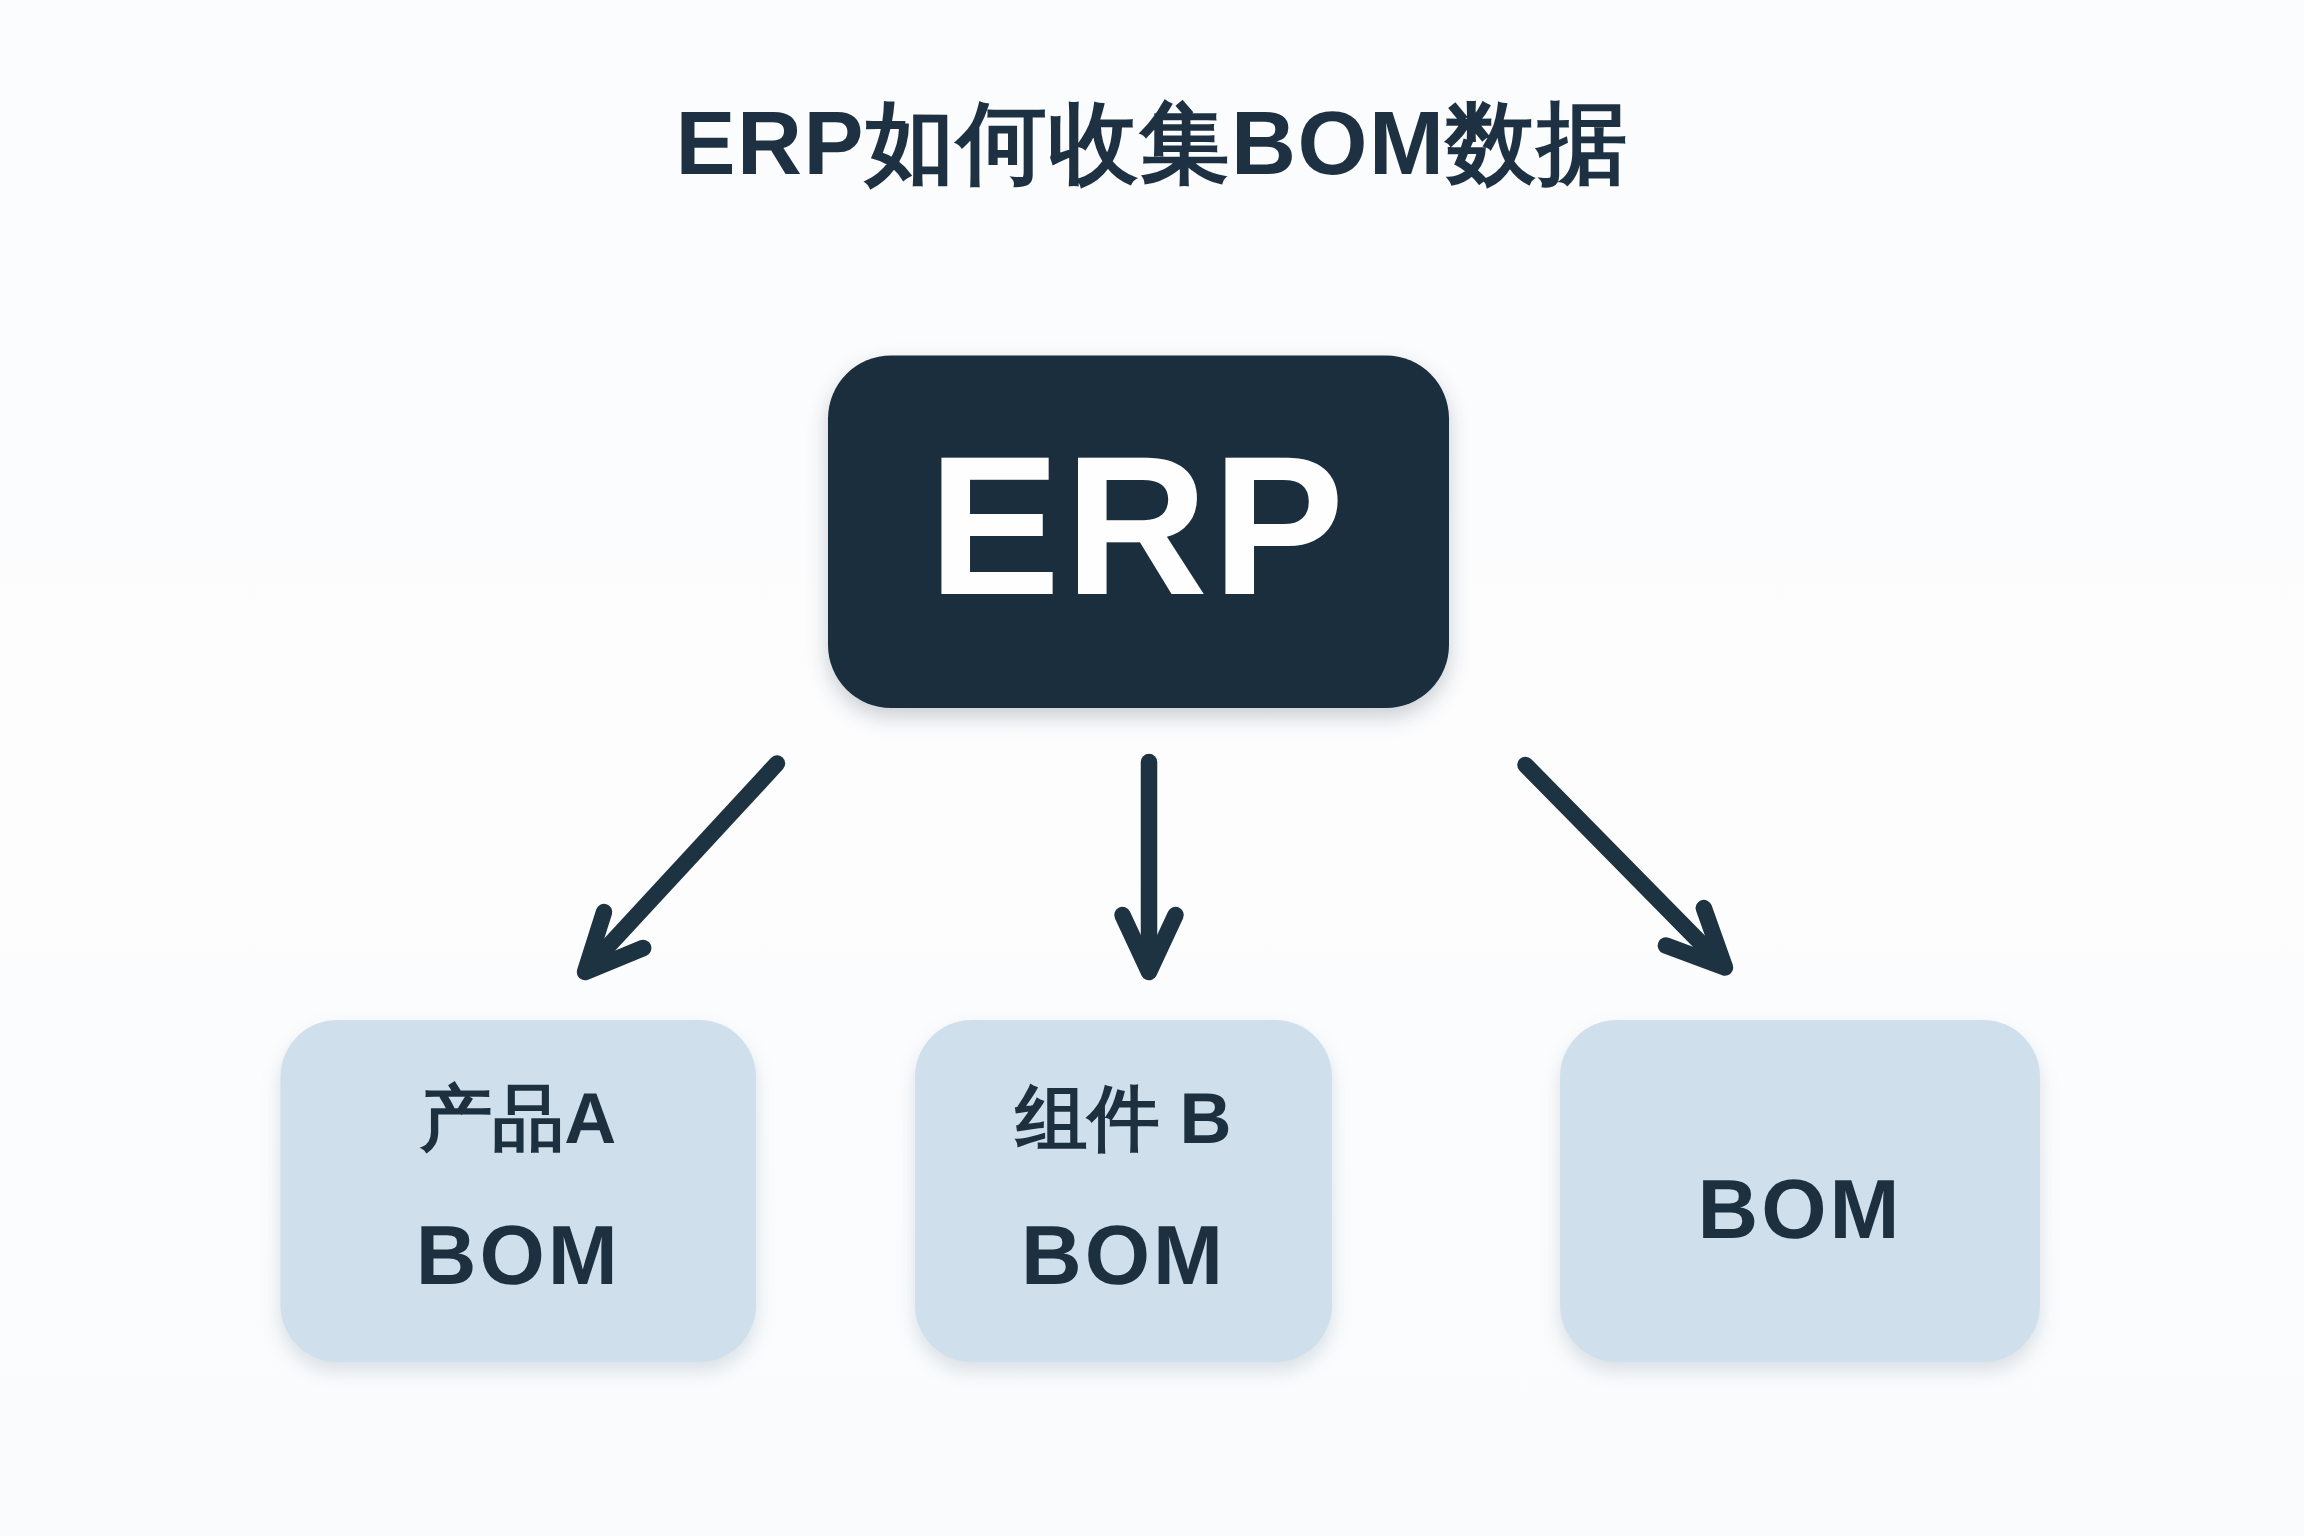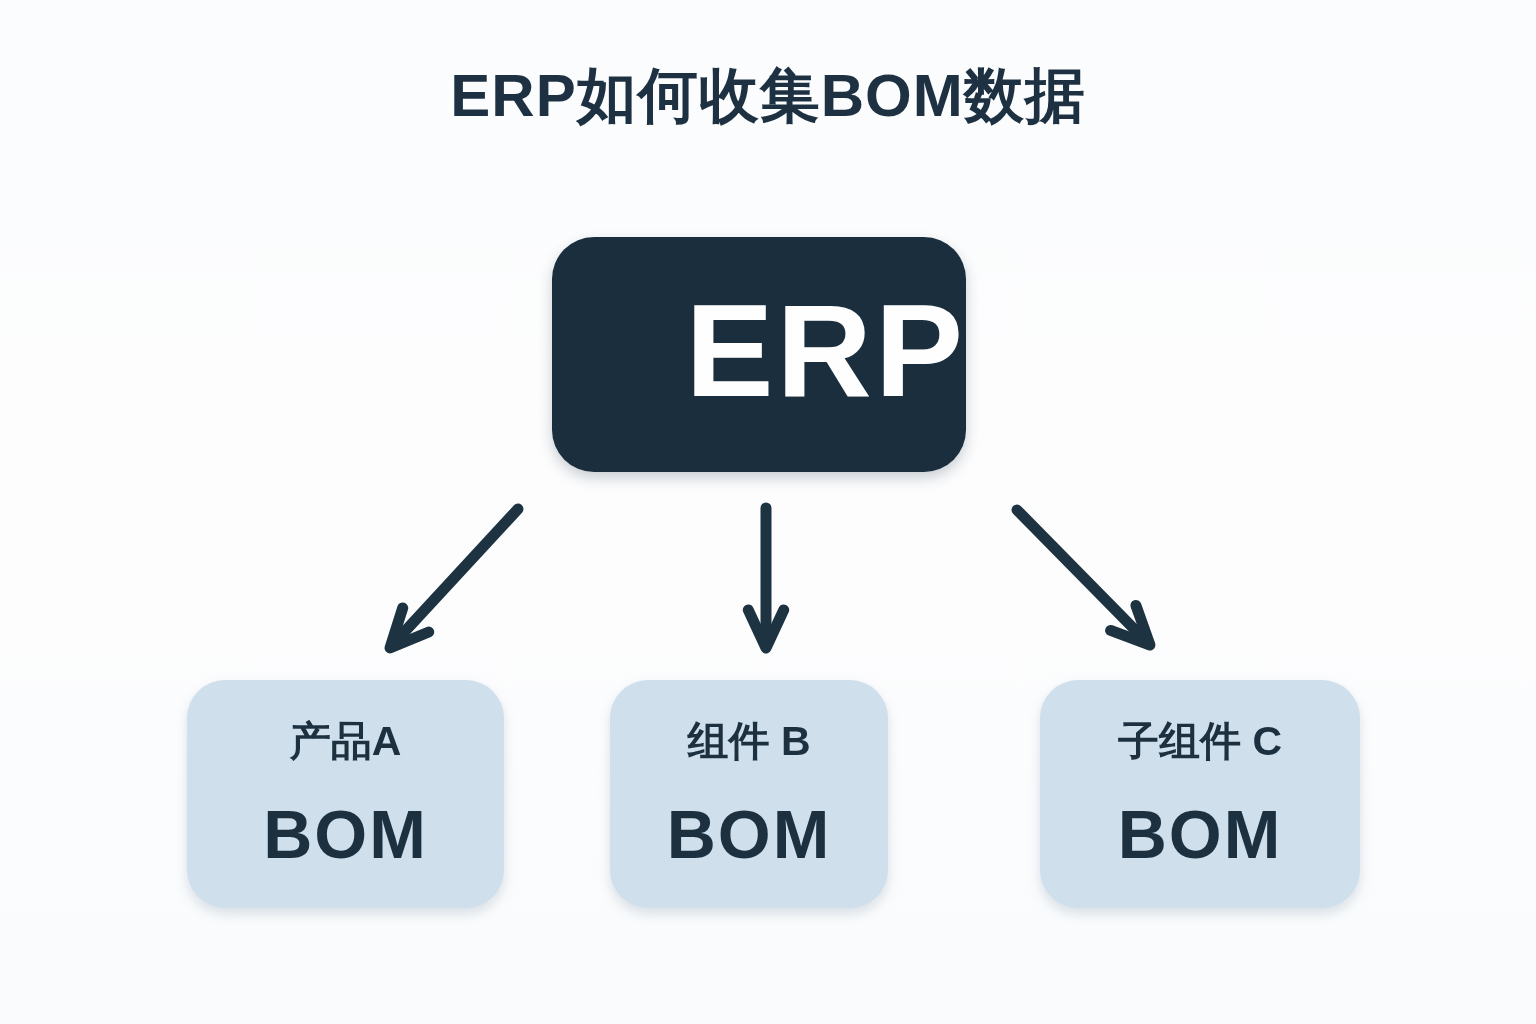--- a/index.html
+++ b/index.html
@@ -33,21 +33,21 @@
   .erp-box {
     position: absolute;
     left: 552px;
     top: 237px;
     width: 414px;
     height: 235px;
     background: #1b2e3e;
     border-radius: 42px;
     display: flex;
     align-items: center;
-    justify-content: flex-end;
+    justify-content: center;
     box-shadow: 0 6px 14px rgba(20, 40, 60, 0.22);
   }
   .erp-label {
     color: #fefefe;
     font-size: 132px;
     font-weight: 700;
     letter-spacing: 3px;
     line-height: 1;
     transform: translateY(-4px);
   }
@@ -76,28 +76,28 @@
     flex-direction: column;
     align-items: center;
     justify-content: center;
     gap: 14px;
     box-shadow: 0 6px 12px rgba(140, 162, 182, 0.30);
   }
   .child-box.pos-1 { left: 187px;  width: 317px; }
   .child-box.pos-2 { left: 610px;  width: 278px; }
   .child-box.pos-3 { left: 1040px; width: 320px; }
   .child-name {
-    font-size: 41px;
+    font-size: 48px;
     font-weight: 700;
     color: #1c3040;
     line-height: 1;
     white-space: nowrap;
   }
   .child-doc {
-    font-size: 68px;
+    font-size: 56px;
     font-weight: 700;
     color: #1c3040;
     line-height: 1;
     letter-spacing: 2px;
     margin-top: 24px;
   }
 </style>
 </head>
 <body>
 
@@ -128,17 +128,16 @@
     <div class="child-name">产品A</div>
     <div class="child-doc">BOM</div>
   </div>
 
   <div class="child-box pos-2">
     <div class="child-name">组件 B</div>
     <div class="child-doc">BOM</div>
   </div>
 
   <div class="child-box pos-3">
-    <div class="child-name">子组件 C</div>
     <div class="child-doc">BOM</div>
   </div>
 
 </div>
 
 </body></html>

